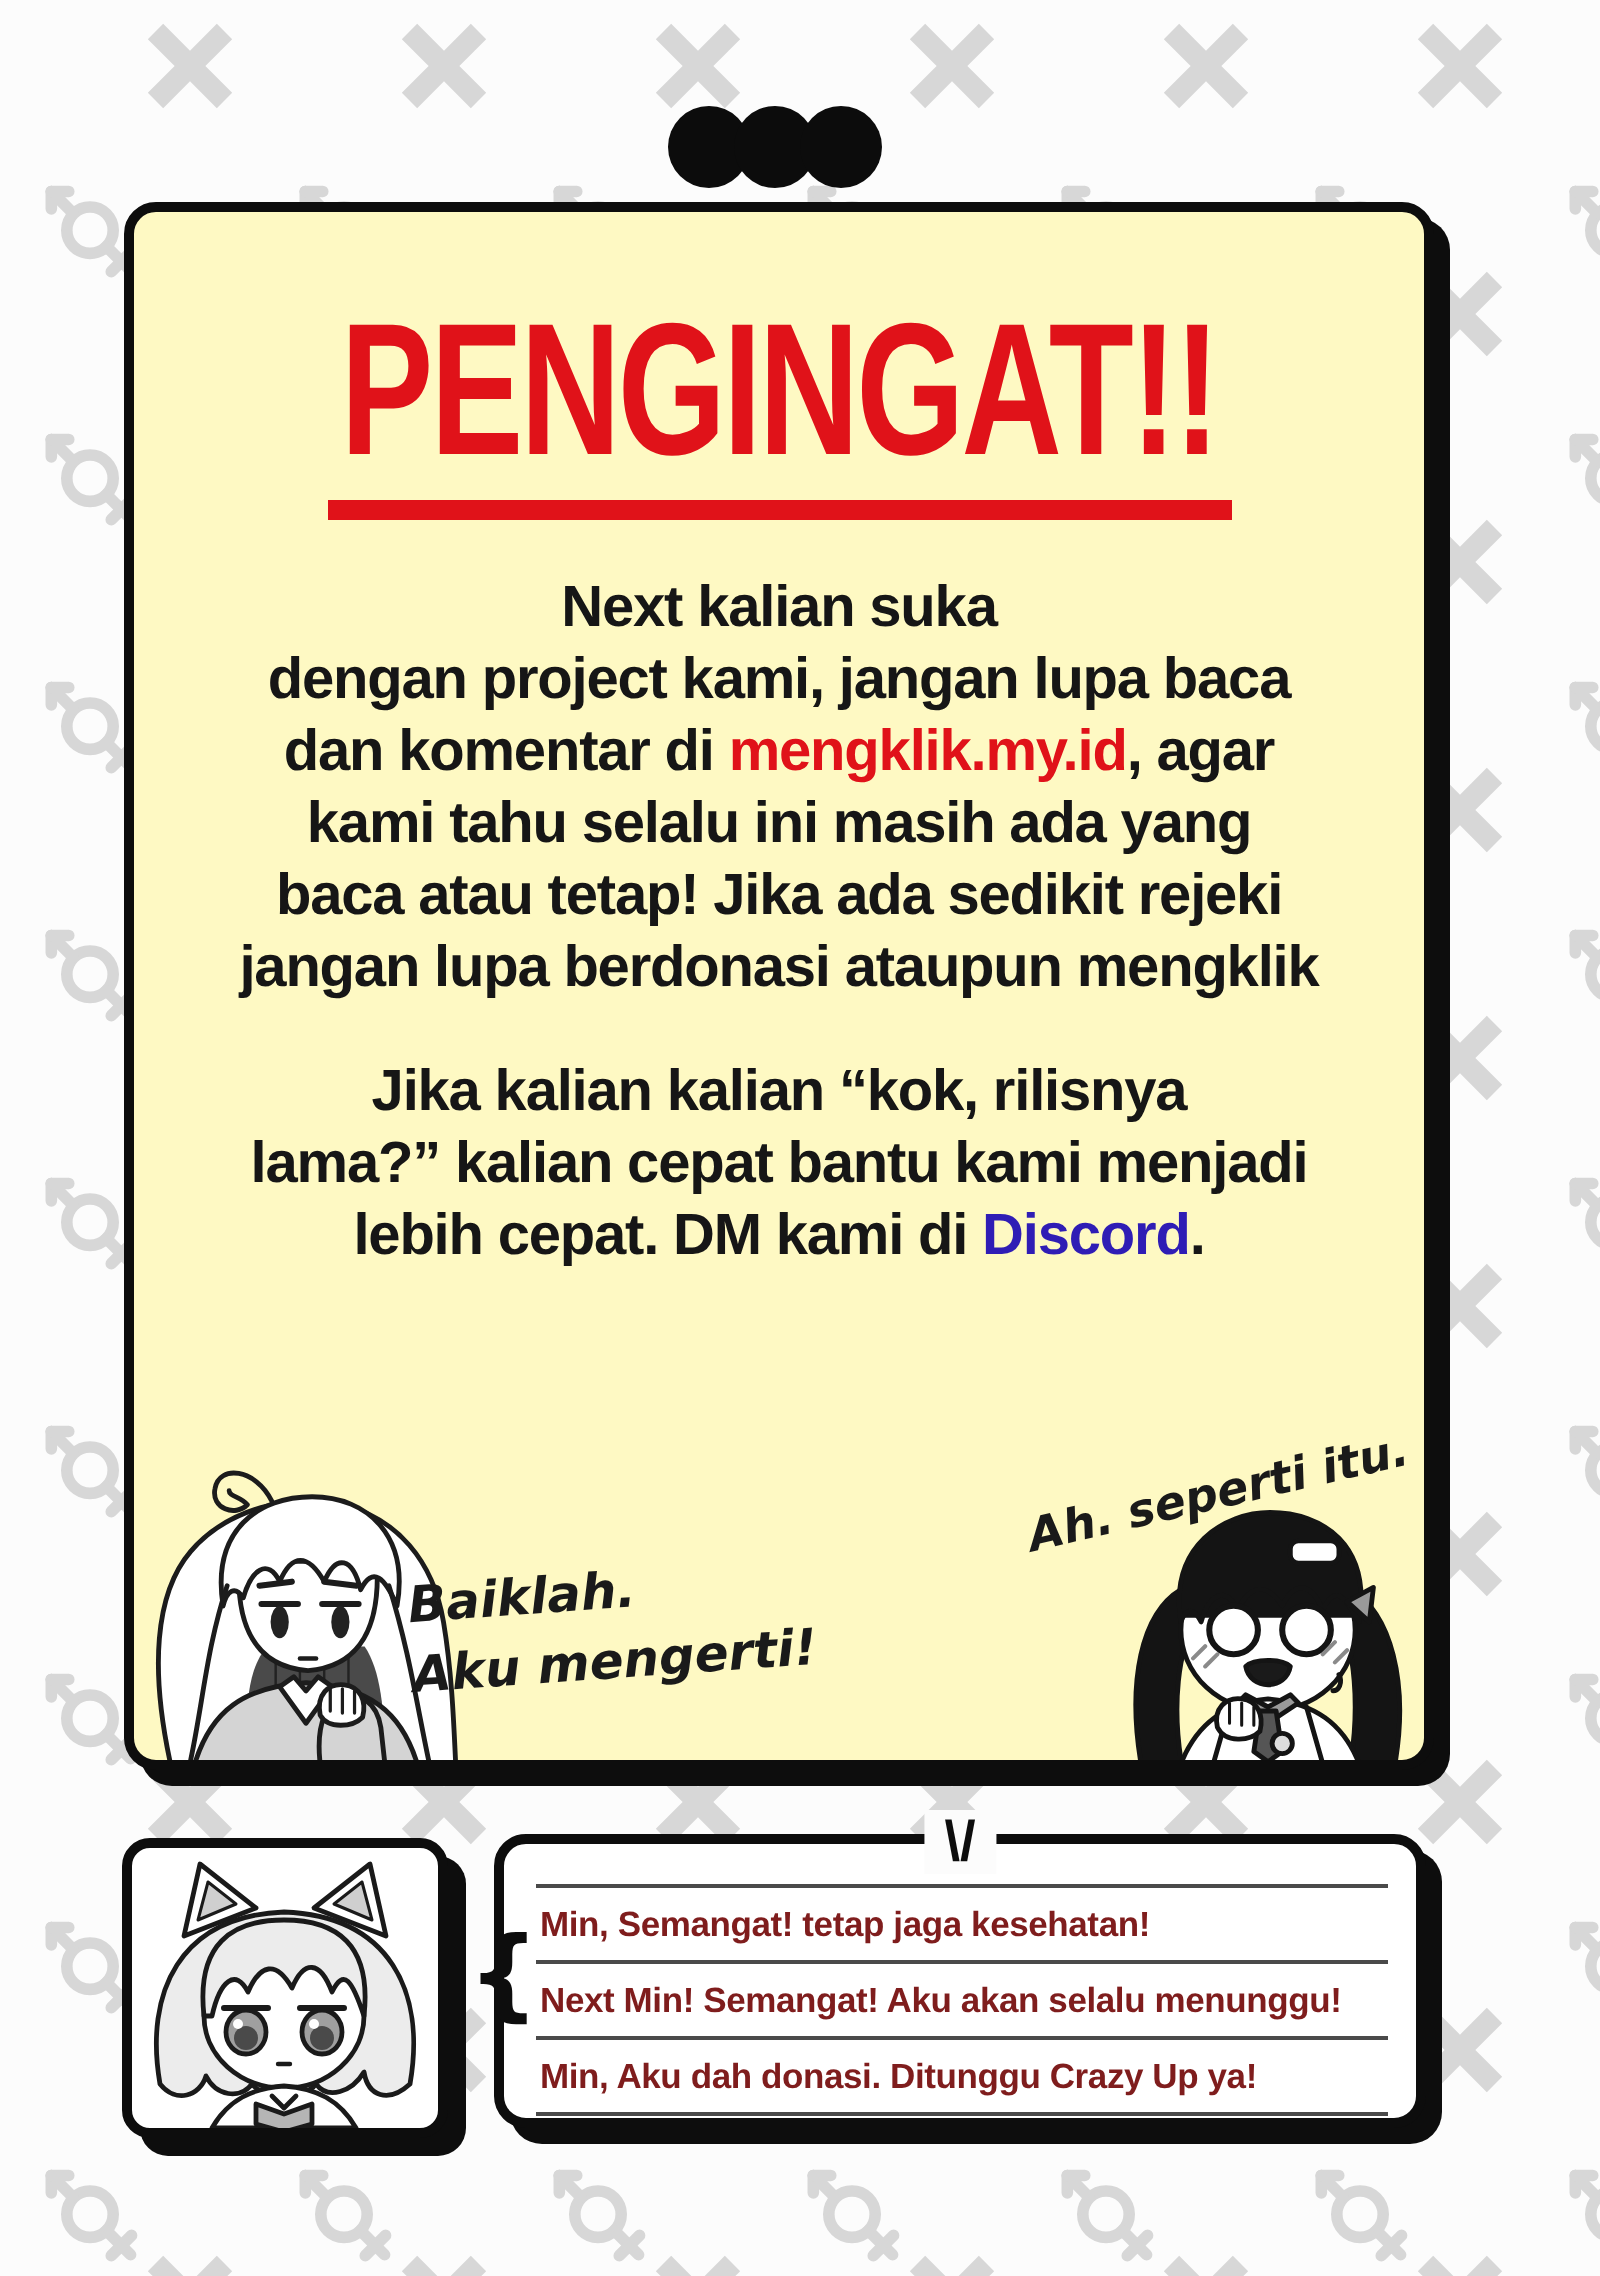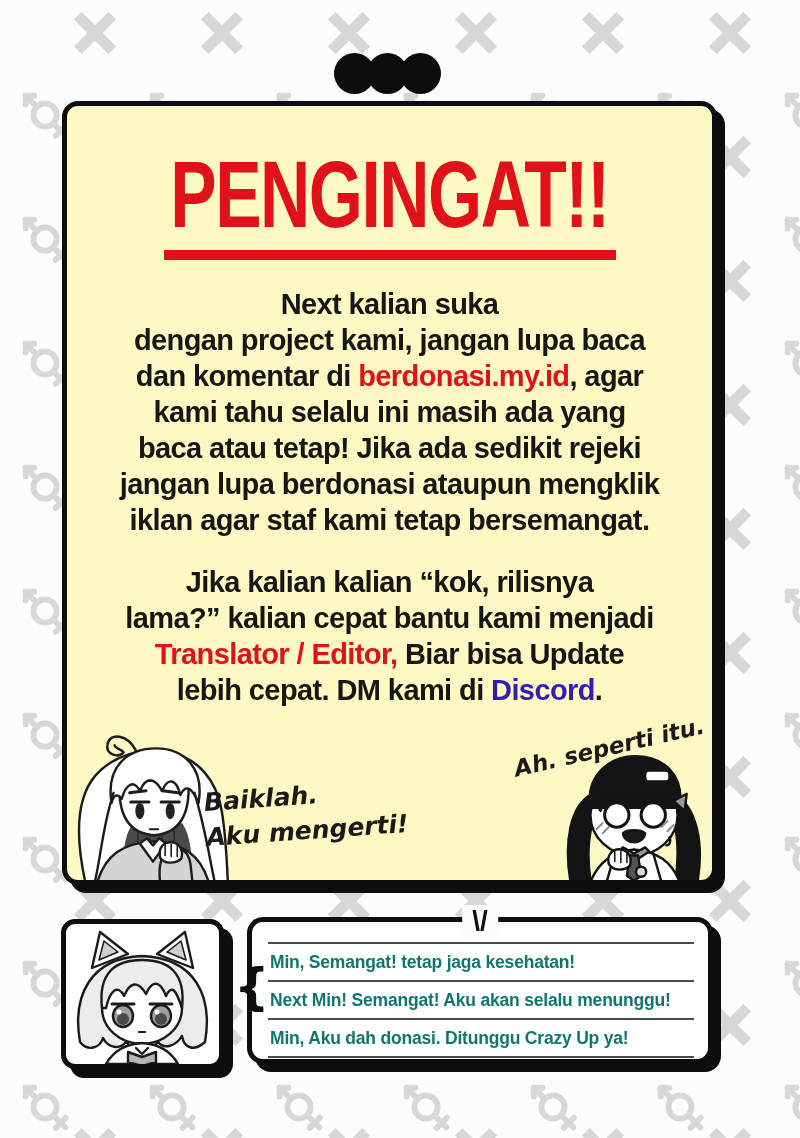--- a/index.html
+++ b/index.html
@@ -38,21 +38,21 @@
   .bubble{position:absolute;left:247px;top:917px;width:466px;height:147px;box-sizing:border-box;
           background:#fff;border:5px solid #0d0d0d;border-radius:16px;box-shadow:8px 8px 0 #0d0d0d;z-index:2;}
   .bubble-tail{position:absolute;left:-18px;top:40px;font-size:50px;font-weight:700;color:#0d0d0d;
                font-family:"DejaVu Sans",sans-serif;line-height:1;}
   .comment-header{position:absolute;top:-17px;left:50%;transform:translateX(-50%);
                   background:#fcfcfc;padding:0 10px;display:flex;align-items:center;white-space:nowrap;z-index:3;}
   .comment-header .tick{font-size:28px;font-weight:700;color:#0d0d0d;}
   .comment-header .ctitle{font-size:22px;font-weight:700;letter-spacing:7px;color:#0d0d0d;margin:0 8px 0 14px;}
   .comment-rows{margin:20px 14px 0 16px;border-bottom:2px solid #4a4a4a;}
   .comment-row{height:36px;display:flex;align-items:center;border-top:2px solid #4a4a4a;
-               font-size:17.5px;font-weight:700;letter-spacing:-0.2px;color:#0f766e;padding-left:2px;white-space:nowrap;}
+               font-size:17.5px;font-weight:700;letter-spacing:-0.2px;color:#7f1d1d;padding-left:2px;white-space:nowrap;}
 </style>
 </head>
 <body>
 
 <div class="page">
 
   <div class="bg-layer">
       <div class="bg-sym" style="left: 72px; top: 10px;"><svg viewBox="0 0 48 48" width="46" height="46">
           <path fill="#d7d7d7" d="M10 2 L24 16 L38 2 L46 10 L32 24 L46 38 L38 46 L24 32 L10 46 L2 38 L16 24 L2 10 Z"></path>
         </svg></div>
@@ -871,30 +871,28 @@
     <div class="dot"></div>
   </div>
 
   <div class="main-box">
     <div class="main-inner">
       <div class="title c-red" style="color: rgb(224, 18, 25);">PENGINGAT!!</div>
       <div class="title-underline" style="background: rgb(224, 18, 25);"></div>
       <div class="para">
           <div class="tline"><span>Next kalian suka</span></div>
           <div class="tline"><span>dengan project kami, jangan lupa baca</span></div>
-          <div class="tline"><span>dan komentar di </span><span class="c-red" style="color: rgb(224, 18, 25);">berdonasi.my.id</span><span>, agar</span></div>
+          <div class="tline"><span>dan komentar di </span><span class="c-red" style="color: rgb(224, 18, 25);">mengklik.my.id</span><span>, agar</span></div>
           <div class="tline"><span>kami tahu selalu ini masih ada yang</span></div>
           <div class="tline"><span>baca atau tetap! Jika ada sedikit rejeki</span></div>
           <div class="tline"><span>jangan lupa berdonasi ataupun mengklik</span></div>
-          <div class="tline"><span>iklan agar staf kami tetap bersemangat.</span></div>
         </div>
       <div class="para para2">
           <div class="tline"><span>Jika kalian kalian “kok, rilisnya</span></div>
           <div class="tline"><span>lama?” kalian cepat bantu kami menjadi</span></div>
-          <div class="tline"><span class="c-red" style="color: rgb(224, 18, 25);">Translator / Editor,</span><span> Biar bisa Update</span></div>
           <div class="tline"><span>lebih cepat. DM kami di </span><span class="c-blue" style="color: rgb(47, 29, 181);">Discord</span><span>.</span></div>
         </div>
 
       <svg class="char char-left" viewBox="0 0 178 150">
         <g stroke="#1c1c1c" stroke-width="2.4" stroke-linecap="round" stroke-linejoin="round" fill="#ffffff">
           <path d="M22,150 C12,104 14,66 32,45 C50,24 82,16 106,22 C134,28 152,50 157,80 C161,104 162,128 163,150 Z"></path>
           <path d="M60,150 C58,118 62,100 70,92 L118,92 C126,104 128,124 128,150 Z" fill="#4a4a4a" stroke="none"></path>
           <path d="M74,96 L74,148 M86,96 L86,148 M98,96 L98,148 M110,96 L110,148" stroke="#222" stroke-width="1.2" fill="none"></path>
           <path d="M34,150 C42,124 58,112 89,110 C120,112 136,124 144,150 Z" fill="#d4d4d4"></path>
           <path d="M96,150 C94,132 98,122 106,118 C116,114 124,120 126,132 L128,150 Z" fill="#d4d4d4"></path>

